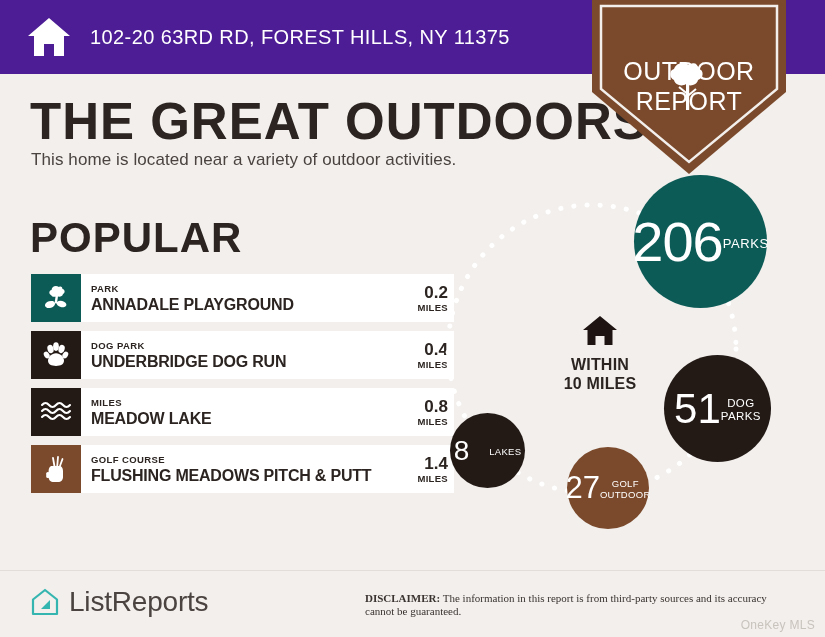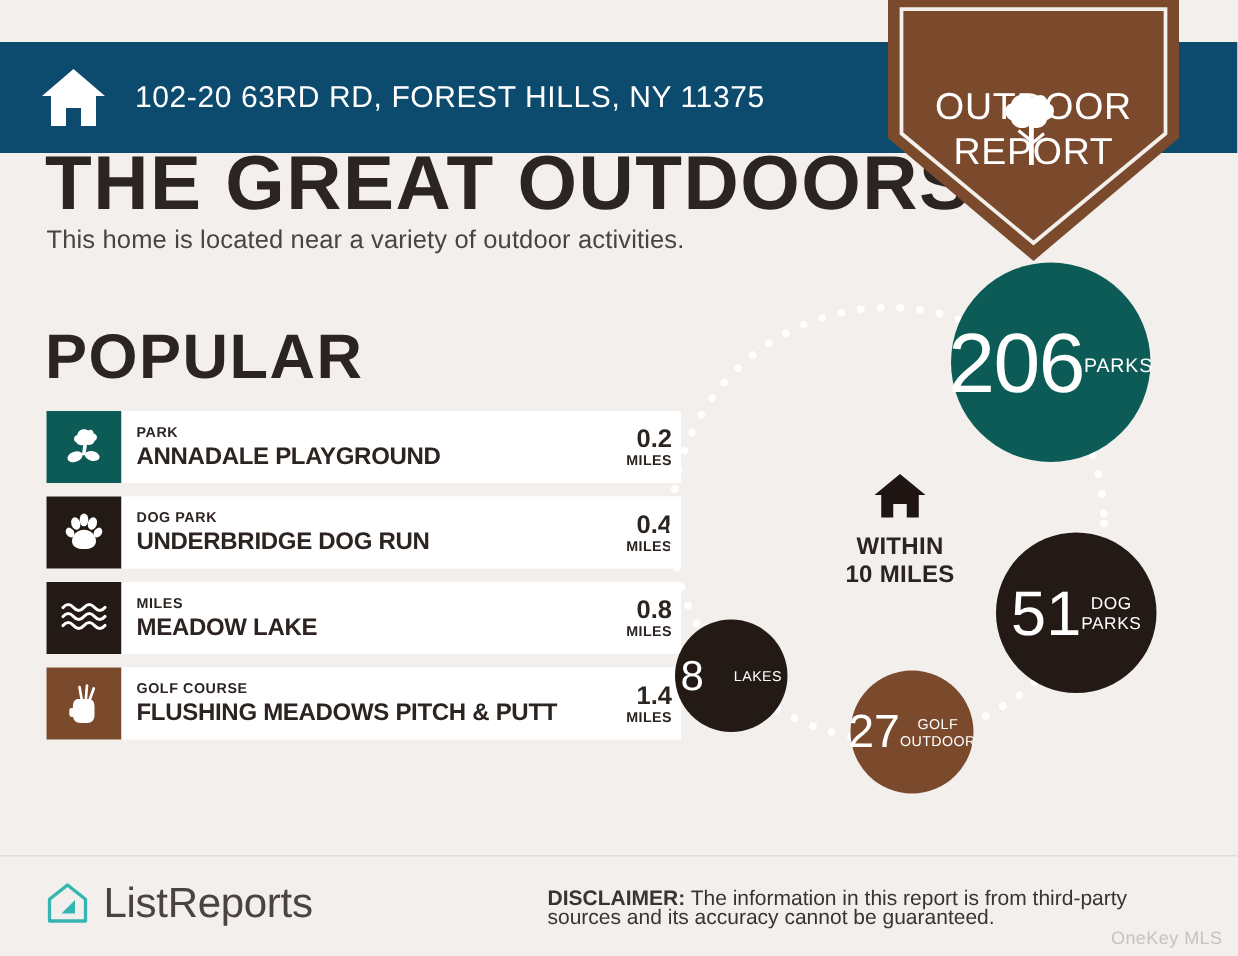--- a/index.html
+++ b/index.html
@@ -12,22 +12,22 @@
   .page {
     position: relative;
     width: 825px; height: 637px;
     background: #f2efec;
   }
 
   
   .header-bar {
     position: absolute; left: 0; top: 0;
     width: 825px; height: 74px;
-    background: #0c4a6e;
-    display: flex; align-items: center; margin-top: 28px;
+    background: #4c1d95;
+    display: flex; align-items: center;
   }
   .header-home-icon {
     margin-left: 26px;
     width: 46px; height: 42px;
     display: block;
   }
   .header-address {
     margin-left: 18px;
     color: #ffffff;
     font-size: 20px;
@@ -203,23 +203,24 @@
   .logo svg { display: block; }
   .logo-text {
     margin-left: 9px;
     font-size: 28px;
     color: #4a4340;
     letter-spacing: -0.2px;
   }
   .disclaimer {
     position: absolute; left: 365px; top: 592px;
     width: 420px;
-    font-size: 14px;
+    font-size: 11px;
     line-height: 13px;
     color: #3a3330;
+    font-family: Liberation Serif, serif;
   }
   .disclaimer b { font-weight: bold; }
   .watermark {
     position: absolute; right: 10px; top: 618px;
     font-size: 12px;
     color: #c9c3bd;
     letter-spacing: 0.3px;
   }
 </style>
 </head>

